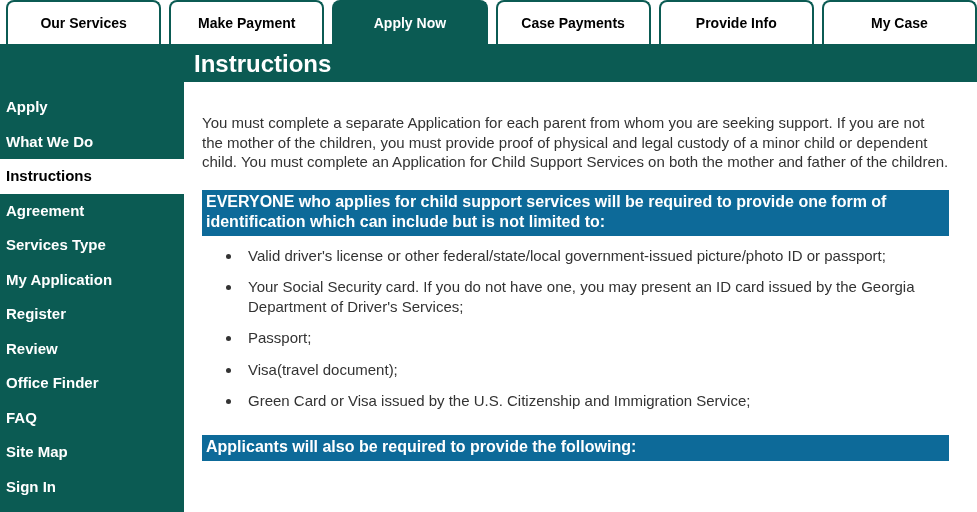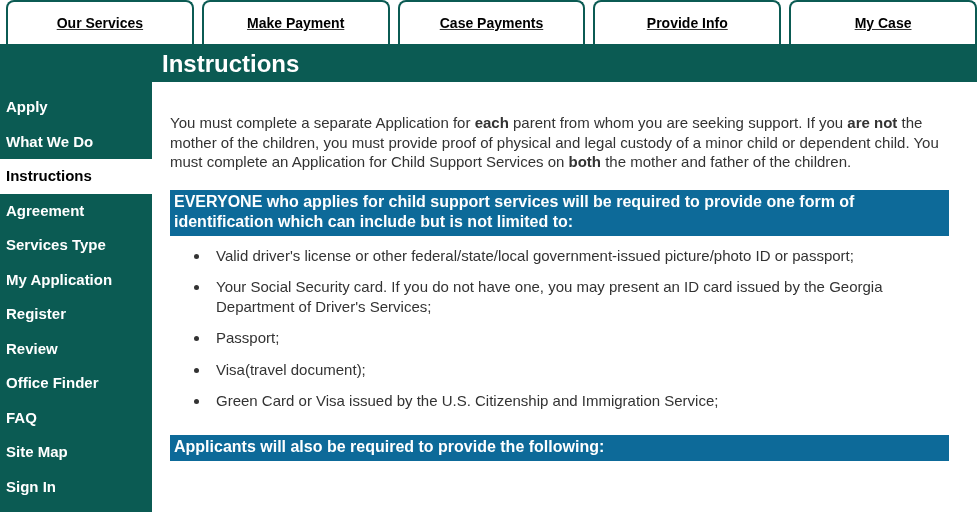--- a/index.html
+++ b/index.html
@@ -19,21 +19,20 @@
     position: relative;
   }
 
   
   .tab-row {
     display: flex;
     height: 44px;
     gap: 8px;
     padding-left: 6px;
     background: #fff;
-    text-decoration: underline;
   }
   .tab {
     flex: 1;
     border: 2px solid #0b5b53;
     border-radius: 8px 8px 0 0;
     background: #fff;
     color: #000;
     font-weight: bold;
     display: flex;
     align-items: center;
@@ -47,21 +46,21 @@
     color: #fff;
   }
 
   .body-region {
     display: flex;
     height: calc(100% - 44px);
   }
 
   
   .sidebar {
-    width: 152px;
+    width: 184px;
     background: #0b5b53;
     display: flex;
     flex-direction: column;
     padding-top: 46px;
   }
   .sidebar-item {
     color: #fff;
     font-weight: bold;
     padding: 6px 6px;
     cursor: pointer;
@@ -108,33 +107,36 @@
     line-height: 1.25;
   }
   .bullets {
     margin: 10px 0 24px 0;
     padding-left: 40px;
   }
   .bullets li {
     margin-bottom: 12px;
     padding-left: 6px;
   }
-  b { font-weight: bold; }
+  b { font-weight: normal; }
 </style>
 </head>
 <body>
 
 <div class="container">
 
   <div class="tab-row">
     <div class="tab">
         <span>Our Services</span>
       </div>
     <div class="tab">
         <span>Make Payment</span>
+      </div>
+    <div class="tab active">
+        <span>Apply Now</span>
       </div>
     <div class="tab">
         <span>Case Payments</span>
       </div>
     <div class="tab">
         <span>Provide Info</span>
       </div>
     <div class="tab">
         <span>My Case</span>
       </div>

